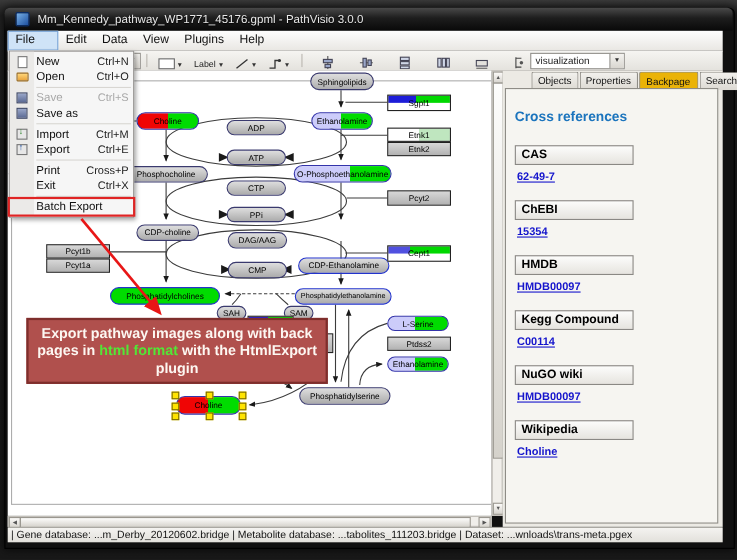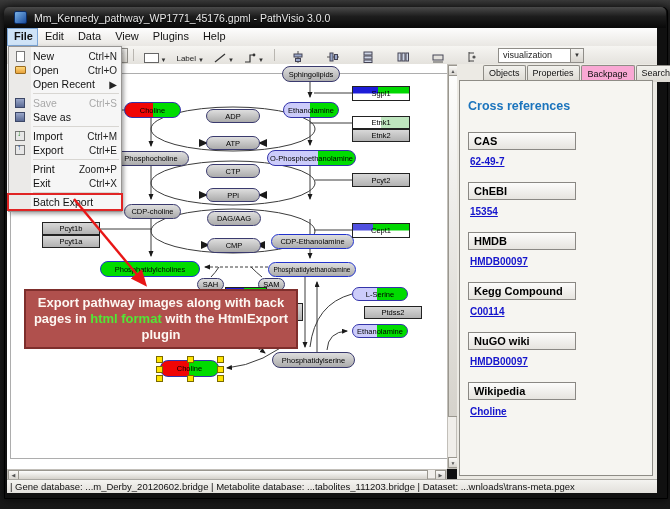--- a/index.html
+++ b/index.html
@@ -10,21 +10,21 @@
   #window{left:4px;top:7px;width:662px;height:490px;background:#101010;border:1px solid #000;
     border-radius:5px 5px 0 0;box-shadow:0 0 8px rgba(0,0,0,.8);}
   #titlebar{left:4px;top:7px;width:662px;height:21px;border-radius:5px 5px 0 0;
     background:linear-gradient(#4a4a4a,#1d1d1d 45%,#090909);display:flex;align-items:center;}
   #appicon{width:11px;height:11px;margin-left:10px;border-radius:2px;
     background:linear-gradient(135deg,#79b2e8,#1b4d9e);border:1px solid #0a2c66;}
   #title{color:#e8e8e8;font-size:10.5px;margin-left:7px;text-shadow:0 1px 1px #000;}
   #menubar{left:7px;top:28px;width:650px;height:18px;background:linear-gradient(#fdfdfd,#e9e7e3);
     border-bottom:1px solid #c9c6c0;display:flex;align-items:stretch;font-size:11px;color:#111;}
   .menu{padding:2px 7px 0 7px;cursor:default;}
-  .menu.active{background:#cfe3f7;border:1px solid #7da7d8;padding:1px 4px 0 6px;font-weight:bold;}
+  .menu.active{background:#cfe3f7;border:1px solid #7da7d8;padding:1px 20px 0 6px;}
   #toolbar{left:7px;top:46px;width:650px;height:18px;background:linear-gradient(#f6f5f2,#e4e2dd);
     border-bottom:1px solid #bdbab4;display:flex;align-items:center;font-size:9px;color:#222;}
   .tsep{width:1px;height:12px;background:#b9b6b0;margin:0 5px;}
   .tbtn{display:flex;align-items:flex-end;height:15px;padding:0 3px;margin:0 1px;border:1px solid transparent;border-radius:2px;}
   .tbtn svg{display:block;}
   .caret{font-size:6px;color:#333;margin-left:2px;}
   .combo{display:flex;align-items:center;background:#fff;border:1px solid #8f8d88;height:13px;}
   .combo .val{padding:0 4px;font-size:9px;min-width:52px;}
   .combo .cbtn{width:12px;height:13px;background:linear-gradient(#f4f3f0,#d9d6d0);
     border-left:1px solid #8f8d88;font-size:6px;display:flex;align-items:center;justify-content:center;color:#333;}
@@ -42,21 +42,21 @@
   #vscroll{left:447px;top:64px;width:10px;height:405px;}
   #hscroll{left:7px;top:469px;width:440px;height:10px;}
   .sb .arrow{position:absolute;background:linear-gradient(#fbfaf8,#d8d5cf);border:1px solid #9a978f;
     color:#555;font-size:5px;display:flex;align-items:center;justify-content:center;}
   .sb .thumb{position:absolute;background:linear-gradient(#fdfdfc,#d5d2cb);border:1px solid #9a978f;}
   
   #sidebar{left:457px;top:64px;width:200px;height:415px;background:#eceae4;}
   #tabs{display:flex;margin:1px 0 0 2px;padding-left:24px;}
   .tab{font-size:9px;padding:2px 5px;border:1px solid #8e8c86;border-bottom:none;
     background:linear-gradient(#f2f1ed,#dcd9d2);margin-right:1px;border-radius:2px 2px 0 0;color:#111;}
-  .tab.active{background:#f9a8d4;position:relative;top:0;padding:3px 6px;}
+  .tab.active{background:#eab308;position:relative;top:0;padding:3px 6px;}
   #panel{position:absolute;left:2px;top:16px;width:194px;height:396px;background:#f6f5f1;
     border:1px solid #8e8c86;overflow:hidden;box-sizing:border-box;padding:6px 8px;}
   #bp-head{color:#1b74bd;font-weight:bold;font-size:12.5px;margin:12px 0 18px 0;}
   .sec{margin-bottom:9px;}
   .sec-title{display:inline-block;min-width:96px;border:1px solid #8a8884;
     background:linear-gradient(#fcfcfb,#e6e4df);font-weight:bold;font-size:11px;padding:2px 5px;color:#000;}
   .sec-val{margin:6px 0 14px 2px;font-size:10px;}
   .sec-val a{color:#1414cc;font-weight:bold;}
   .sec-val.plain{color:#111;font-weight:normal;}
   
@@ -170,21 +170,21 @@
           <rect x="1" y="2" width="10" height="5" fill="#e3e1dc" stroke="#445"></rect>
           <line x1="1" y1="9" x2="11" y2="9" stroke="#555"></line>
         </svg>
       </span>
     <span class="tbtn" style="margin-left:14px;">
         <svg width="10" height="12">
           <path d="M2,1 v10 M2,2 h5 M2,10 h5" stroke="#444" fill="none"></path>
           <circle cx="7" cy="6" r="1.6" fill="#555"></circle>
         </svg>
       </span>
-    <span class="combo" style="margin-left:16px;width:84px;">
+    <span class="combo" style="width:84px;">
       <span class="val">visualization</span>
       <span class="cbtn" style="margin-left:auto;">▼</span>
     </span>
   </div>
 
   <div class="abs" id="canvas">
     <div class="abs" id="board"></div>
     <svg class="abs" id="edges" width="440" height="405">
       <defs>
         <marker id="ar" markerWidth="7" markerHeight="7" refX="5" refY="2.5" orient="auto">
@@ -251,21 +251,21 @@
         <div class="node pill" style="left: 200px; top: 174px; width: 54px; height: 15px; background: linear-gradient(rgb(222, 222, 222), rgb(171, 171, 171)); border: 1px solid rgb(58, 58, 110); font-size: 7.5px;">CMP</div>
         <div class="node rect" style="left: 35px; top: 158px; width: 58px; height: 13px; background: linear-gradient(rgb(216, 216, 216), rgb(178, 178, 178)); border: 1px solid rgb(34, 34, 34); font-size: 7.5px;">Pcyt1b</div>
         <div class="node rect" style="left: 35px; top: 171px; width: 58px; height: 13px; background: linear-gradient(rgb(216, 216, 216), rgb(178, 178, 178)); border: 1px solid rgb(34, 34, 34); font-size: 7.5px;">Pcyt1a</div>
         <div class="node pill" style="left: 93px; top: 197px; width: 100px; height: 16px; background: rgb(0, 220, 0); border: 1px solid rgb(34, 51, 204); font-size: 7.5px;">Phosphatidylcholines</div>
         <div class="node pill" style="left: 261px; top: 198px; width: 88px; height: 15px; background: linear-gradient(rgb(222, 222, 222), rgb(171, 171, 171)); border: 1px solid rgb(34, 51, 204); font-size: 6.57051px;">Phosphatidylethanolamine</div>
         <div class="node pill" style="left: 190px; top: 214px; width: 27px; height: 13px; background: linear-gradient(rgb(222, 222, 222), rgb(171, 171, 171)); border: 1px solid rgb(58, 58, 110); font-size: 7.5px;">SAH</div>
         <div class="node pill" style="left: 251px; top: 214px; width: 27px; height: 13px; background: linear-gradient(rgb(222, 222, 222), rgb(171, 171, 171)); border: 1px solid rgb(58, 58, 110); font-size: 7.5px;">SAM</div>
         <div class="node rect" style="left: 218px; top: 223px; width: 42px; height: 13px; background: linear-gradient(90deg, rgb(29, 29, 216) 0px, rgb(29, 29, 216) 45%, rgb(0, 216, 0) 45%, rgb(0, 216, 0) 100%) 0px 0px / 100% 55% no-repeat, rgb(255, 255, 255); border: 1px solid rgb(34, 34, 34); font-size: 7px;"></div>
         <div class="node rect" style="left: 273px; top: 239px; width: 23px; height: 18px; background: linear-gradient(rgb(216, 216, 216), rgb(178, 178, 178)); border: 1px solid rgb(34, 34, 34); font-size: 7px;"></div>
         <div class="node pill" style="left: 345px; top: 223px; width: 56px; height: 14px; background: linear-gradient(90deg, rgb(204, 204, 250) 0px, rgb(204, 204, 250) 45%, rgb(0, 220, 0) 45%, rgb(0, 220, 0) 100%); border: 1px solid rgb(51, 51, 170); font-size: 7.5px;">L-Serine</div>
-        <div class="node rect" style="left: 357px; top: 242px; width: 58px; height: 13px; background: linear-gradient(rgb(216, 216, 216), rgb(178, 178, 178)); border: 1px solid rgb(34, 34, 34); font-size: 7.5px;">Ptdss2</div>
+        <div class="node rect" style="left: 345px; top: 242px; width: 58px; height: 13px; background: linear-gradient(rgb(216, 216, 216), rgb(178, 178, 178)); border: 1px solid rgb(34, 34, 34); font-size: 7.5px;">Ptdss2</div>
         <div class="node pill" style="left: 345px; top: 260px; width: 56px; height: 14px; background: linear-gradient(90deg, rgb(204, 204, 250) 0px, rgb(204, 204, 250) 45%, rgb(0, 220, 0) 45%, rgb(0, 220, 0) 100%); border: 1px solid rgb(51, 51, 170); font-size: 7.5px;">Ethanolamine</div>
         <div class="node pill" style="left: 265px; top: 288px; width: 83px; height: 16px; background: linear-gradient(rgb(222, 222, 222), rgb(171, 171, 171)); border: 1px solid rgb(58, 58, 110); font-size: 7.5px;">Phosphatidylserine</div>
         <div class="node pill" style="left: 153px; top: 296px; width: 59px; height: 17px; background: linear-gradient(90deg, rgb(240, 5, 5) 0px, rgb(240, 5, 5) 50%, rgb(0, 220, 0) 50%, rgb(0, 220, 0) 100%); border: 1px solid rgb(51, 51, 170); font-size: 7.5px;">Choline</div>
         <div class="handle" style="left: 149px; top: 292px;"></div>
         <div class="handle" style="left: 179.5px; top: 292px;"></div>
         <div class="handle" style="left: 210px; top: 292px;"></div>
         <div class="handle" style="left: 149px; top: 301.5px;"></div>
         <div class="handle" style="left: 210px; top: 301.5px;"></div>
         <div class="handle" style="left: 149px; top: 311px;"></div>
         <div class="handle" style="left: 179.5px; top: 311px;"></div>
@@ -342,25 +342,20 @@
     <span class="mlabel">New</span>
     <span class="mshort">Ctrl+N</span>
   </div>
       <div class="mrow">
     <span class="mico">
           <span class="ic ic-folder"></span>
         </span>
     <span class="mlabel">Open</span>
     <span class="mshort">Ctrl+O</span>
   </div>
-      <div class="mrow">
-    <span class="mico"></span>
-    <span class="mlabel">Open Recent</span>
-    <span class="mshort">▶</span>
-  </div>
       <div class="msep"></div>
       <div class="mrow disabled">
     <span class="mico">
           <span class="ic ic-floppy"></span>
         </span>
     <span class="mlabel">Save</span>
     <span class="mshort">Ctrl+S</span>
   </div>
       <div class="mrow">
     <span class="mico">
@@ -381,21 +376,21 @@
     <span class="mico">
           <span class="ic ic-exp"></span>
         </span>
     <span class="mlabel">Export</span>
     <span class="mshort">Ctrl+E</span>
   </div>
       <div class="msep"></div>
       <div class="mrow">
     <span class="mico"></span>
     <span class="mlabel">Print</span>
-    <span class="mshort">Zoom+P</span>
+    <span class="mshort">Cross+P</span>
   </div>
       <div class="mrow">
     <span class="mico"></span>
     <span class="mlabel">Exit</span>
     <span class="mshort">Ctrl+X</span>
   </div>
       <div class="msep"></div>
       <div class="mrow hl">
     <span class="mico"></span>
     <span class="mlabel">Batch Export</span>

